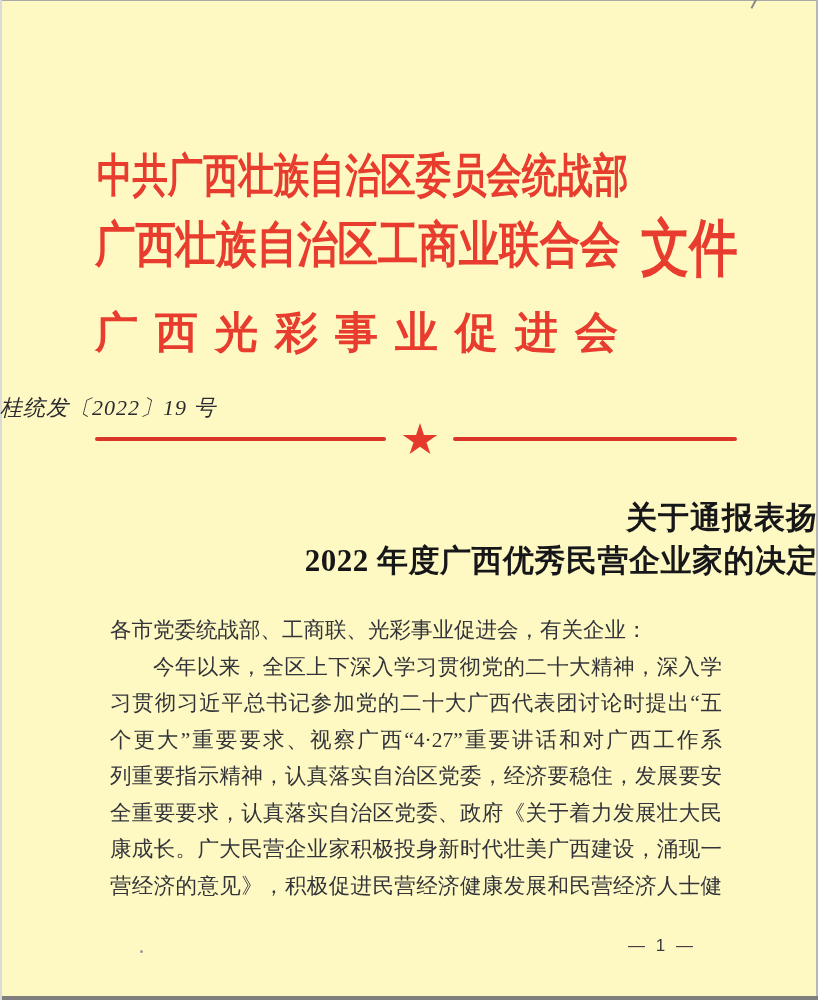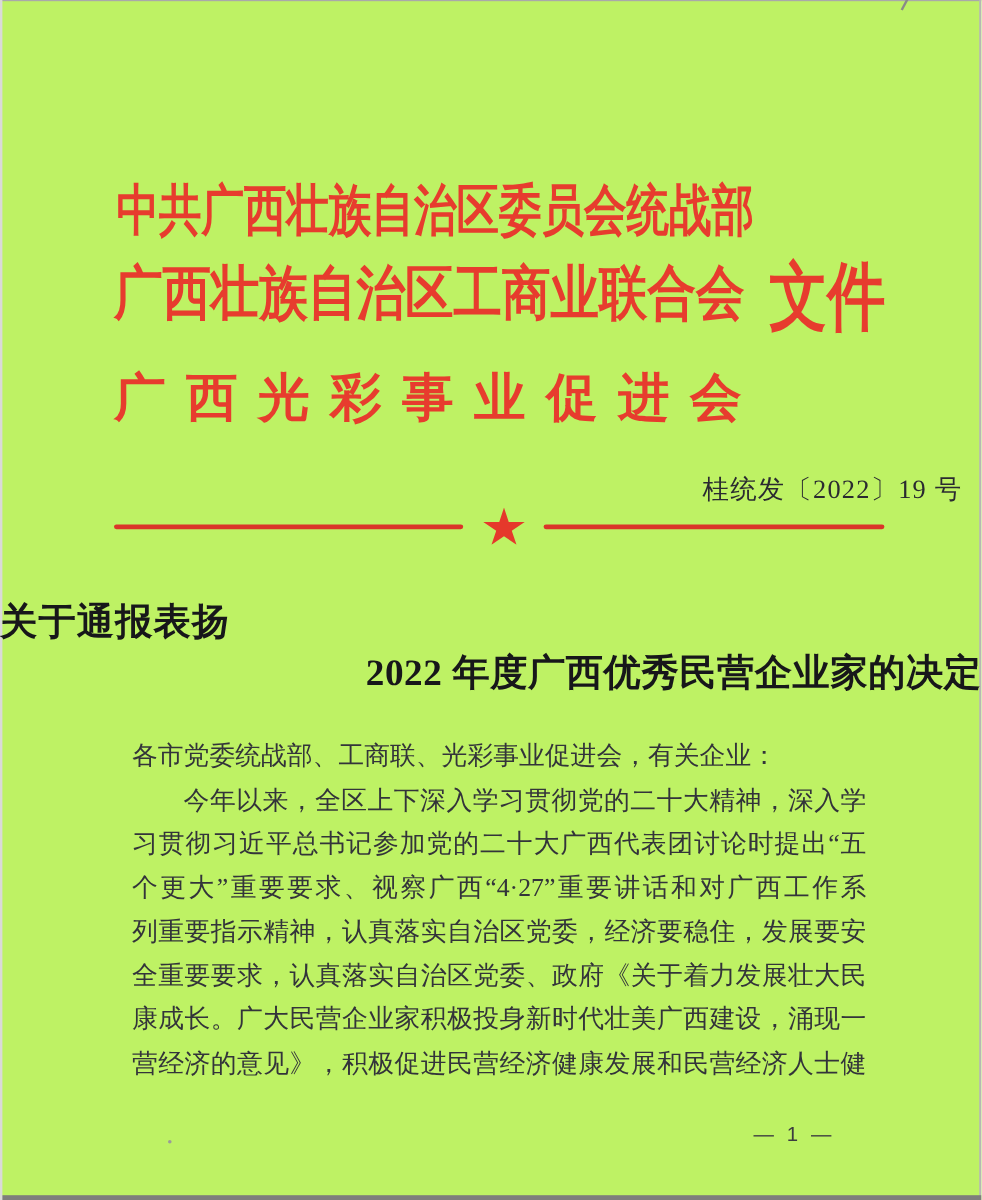--- a/index.html
+++ b/index.html
@@ -1,18 +1,18 @@
 <!DOCTYPE html>
 <html><head>
 <meta charset="utf-8">
 <style>
   html,body { margin:0; padding:0; background:#ffffff; }
   .page {
     position:relative; width:818px; height:1000px;
-    background:#bef264; overflow:hidden;
+    background:#fef9c3; overflow:hidden;
     font-family:"Liberation Serif","DejaVu Serif",serif;
   }
   
   .edge-top    { position:absolute; top:0; left:0; right:0; height:1px; background:#a9a9a9; }
   .edge-right  { position:absolute; top:0; right:0; bottom:0; width:2px; background:#b7b7b5; }
   .edge-bottom { position:absolute; left:0; right:0; bottom:0; height:4px; background:#7e7e7c; }
   .edge-left   { position:absolute; top:0; left:0; bottom:0; width:2px; background:#dadad8; }
   .corner-mark { position:absolute; left:753px; top:-2px; width:2px; height:11px; background:#8a8a88; transform:rotate(28deg); }
   .speck1 { position:absolute; left:140px; top:950px; width:3px; height:3px; border-radius:50%; background:#9b9b99; }
   .speck2 { position:absolute; left:208px; top:877px; width:2px; height:2px; border-radius:50%; background:#a8a8a6; }
@@ -36,35 +36,35 @@
     line-height:1; white-space:nowrap;
     transform:scaleX(0.78); transform-origin:0 0;
   }
   .red-l3 {
     position:absolute; left:95px; top:297px;
     font-size:43px; font-weight:bold; color:#e73c2e;
     line-height:1; white-space:nowrap; letter-spacing:17px;margin-top:14px;
   }
 
   .doc-number {
-    position:absolute; left:0; right:16px; top:393px;
-    text-align:right; font-size:22px; color:#2a2a30; letter-spacing:1px;
+    position:absolute; left:0; right:0; top:393px;
+    text-align:left; font-size:22px; color:#2a2a30; letter-spacing:1px;font-style:italic;
   }
 
   .sep-line-left  { position:absolute; left:95px;  top:437px; width:291px; height:4px; background:#da3529; border-radius:2px; }
   .sep-line-right { position:absolute; left:453px; top:437px; width:284px; height:4px; background:#da3529; border-radius:2px; }
   .sep-star {
     position:absolute; left:402px; top:423px; width:36px; height:34px;
     background:#e5392b;
     clip-path:polygon(50% 0%, 61% 35%, 98% 35%, 68% 57%, 79% 91%, 50% 70%, 21% 91%, 32% 57%, 2% 35%, 39% 35%);
   }
 
   .title1 {
     position:absolute; left:0; right:0; top:497px;
-    text-align:left; font-size:31px; font-weight:bold; color:#17171a; letter-spacing:1px;
+    text-align:right; font-size:31px; font-weight:bold; color:#17171a; letter-spacing:1px;
   }
   .title2 {
     position:absolute; left:0; right:0; top:540px;
     text-align:right; font-size:31px; font-weight:bold; color:#17171a; letter-spacing:0.5px;
   }
 
   .body-block {
     position:absolute; left:110px; top:612px; width:612px;
     font-size:21.5px; color:#33343a;
   }

